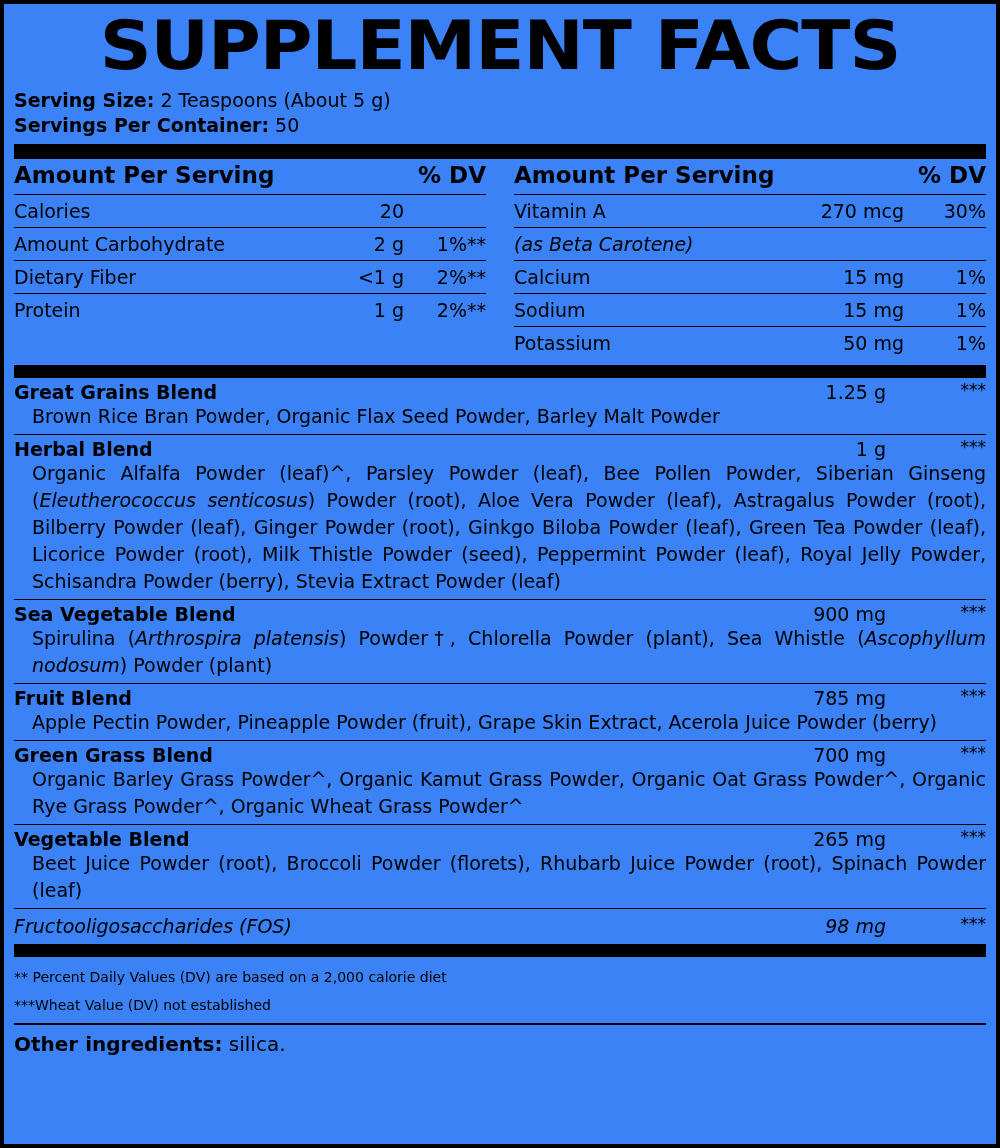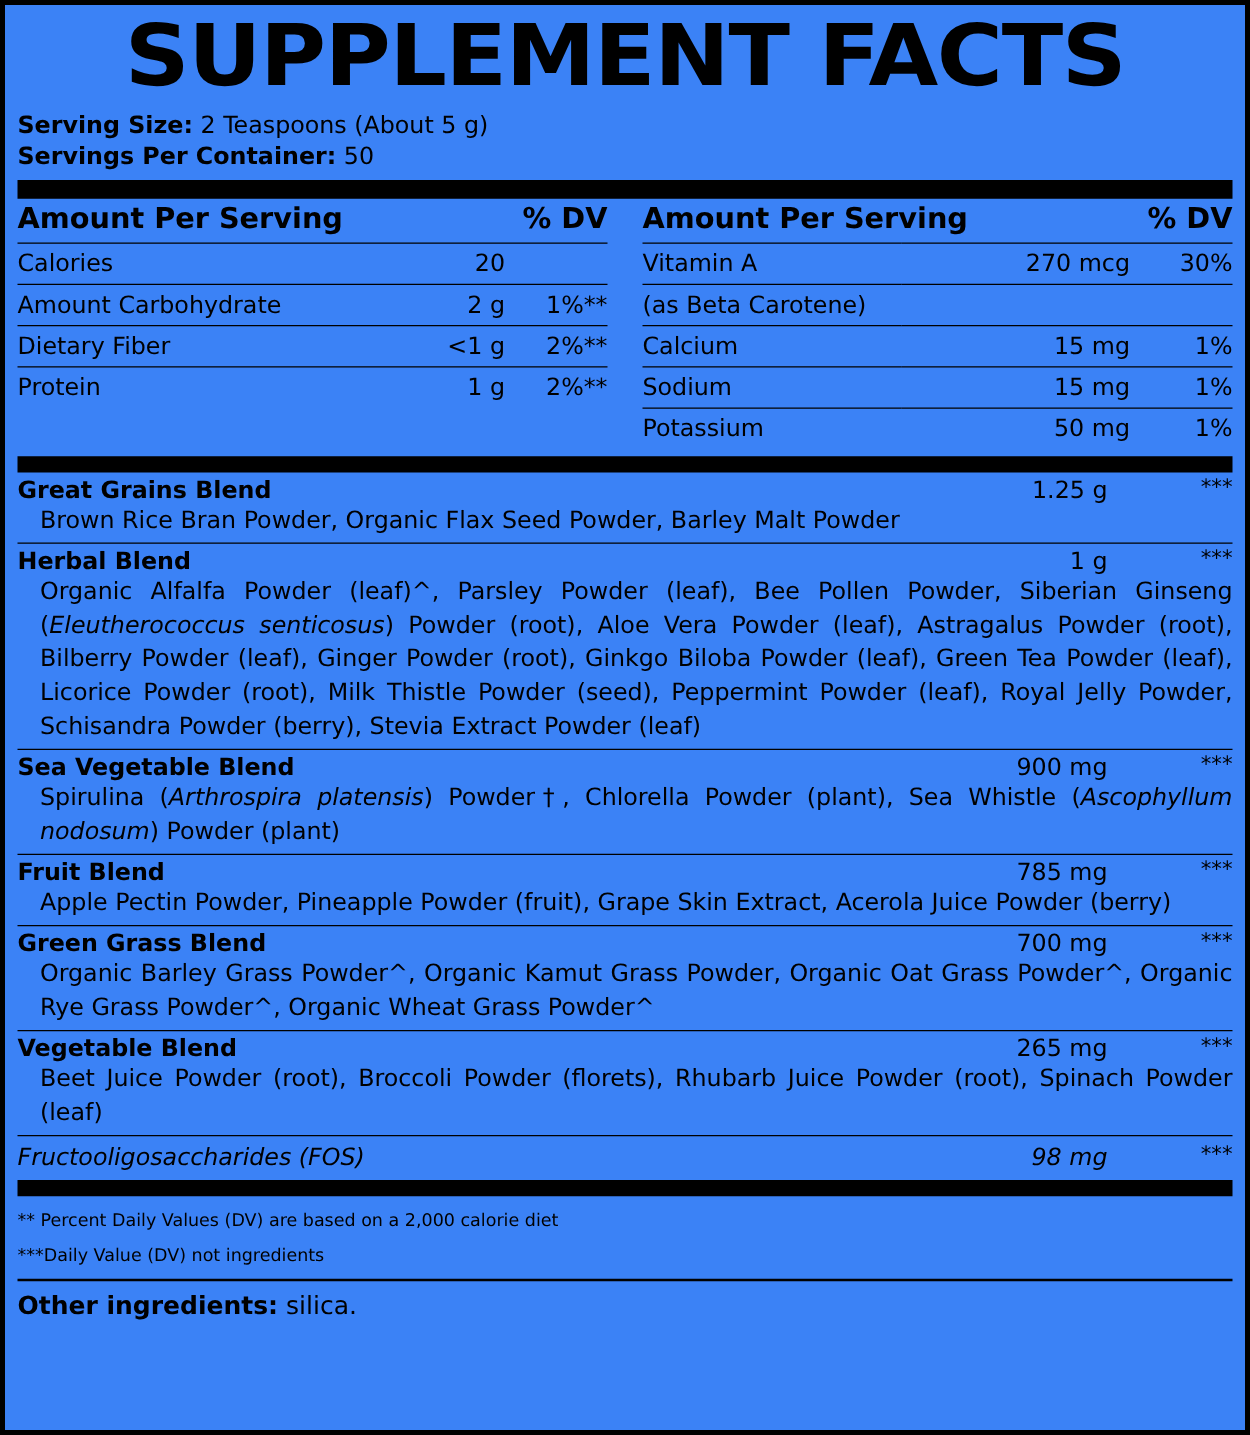--- a/index.html
+++ b/index.html
@@ -90,21 +90,21 @@
     padding: 5px 0 5px 0;
     border-top: 1px solid #000;
     white-space: nowrap;
     vertical-align: top;
   }
   table.nutri td.name { text-align: left; }
   table.nutri td.amt  { text-align: right; padding-right: 4px;}
   table.nutri td.dv   { text-align: right; width: 78px;}
   td.indent { padding-left: 18px; }
   td.noline { border-top: none; padding-top: 0; }
-  .sub-note { padding-left: 18px; }
+  .sub-note { padding-left: 18px; font-style: italic; }
 
   
   .blend {
     border-top: 1px solid #000;
   }
   .blend.first { border-top: none; }
   .blend-head {
     display: flex;
     align-items: baseline;
     font-size: 19px;
@@ -316,21 +316,21 @@
         <span class="single-amt">98 mg</span>
         <span class="blend-star">***</span>
       </div>
 
     </div>
 
     <div class="rule-thick2"></div>
 
     <div class="footnotes">
       <div>** Percent Daily Values (DV) are based on a 2,000 calorie diet</div>
-      <div>***Daily Value (DV) not ingredients</div>
+      <div>***Wheat Value (DV) not established</div>
     </div>
 
     <div class="rule-thin"></div>
 
     <div class="other">
       <b>Other ingredients:</b>
       <span>silica.</span>
     </div>
 
   </div>

